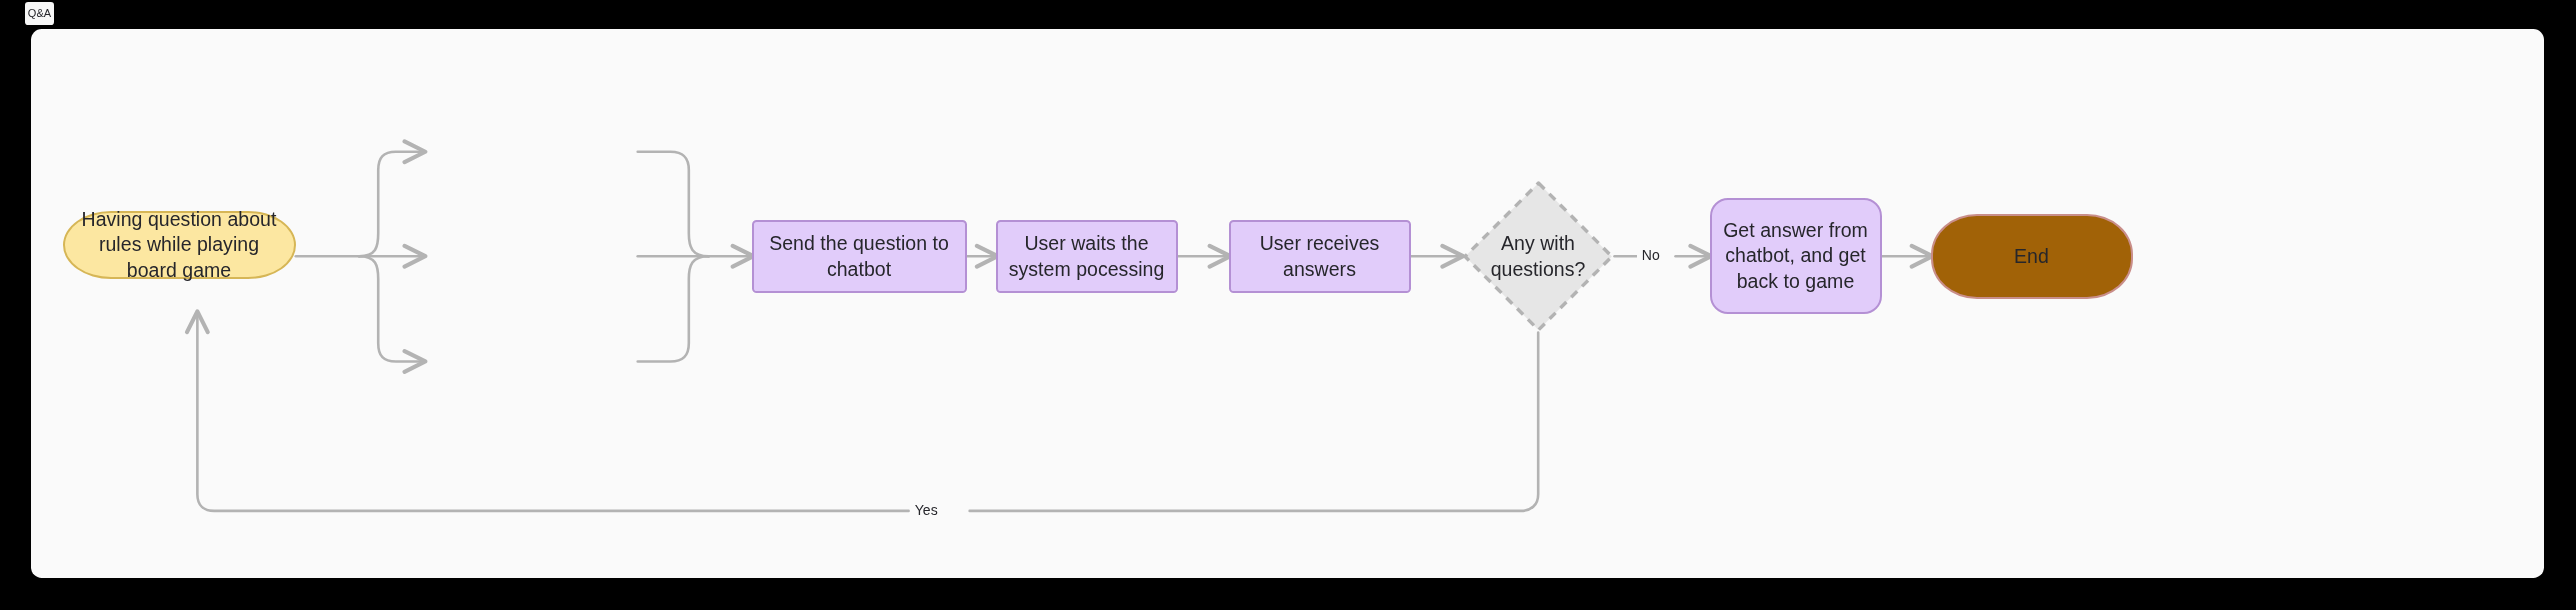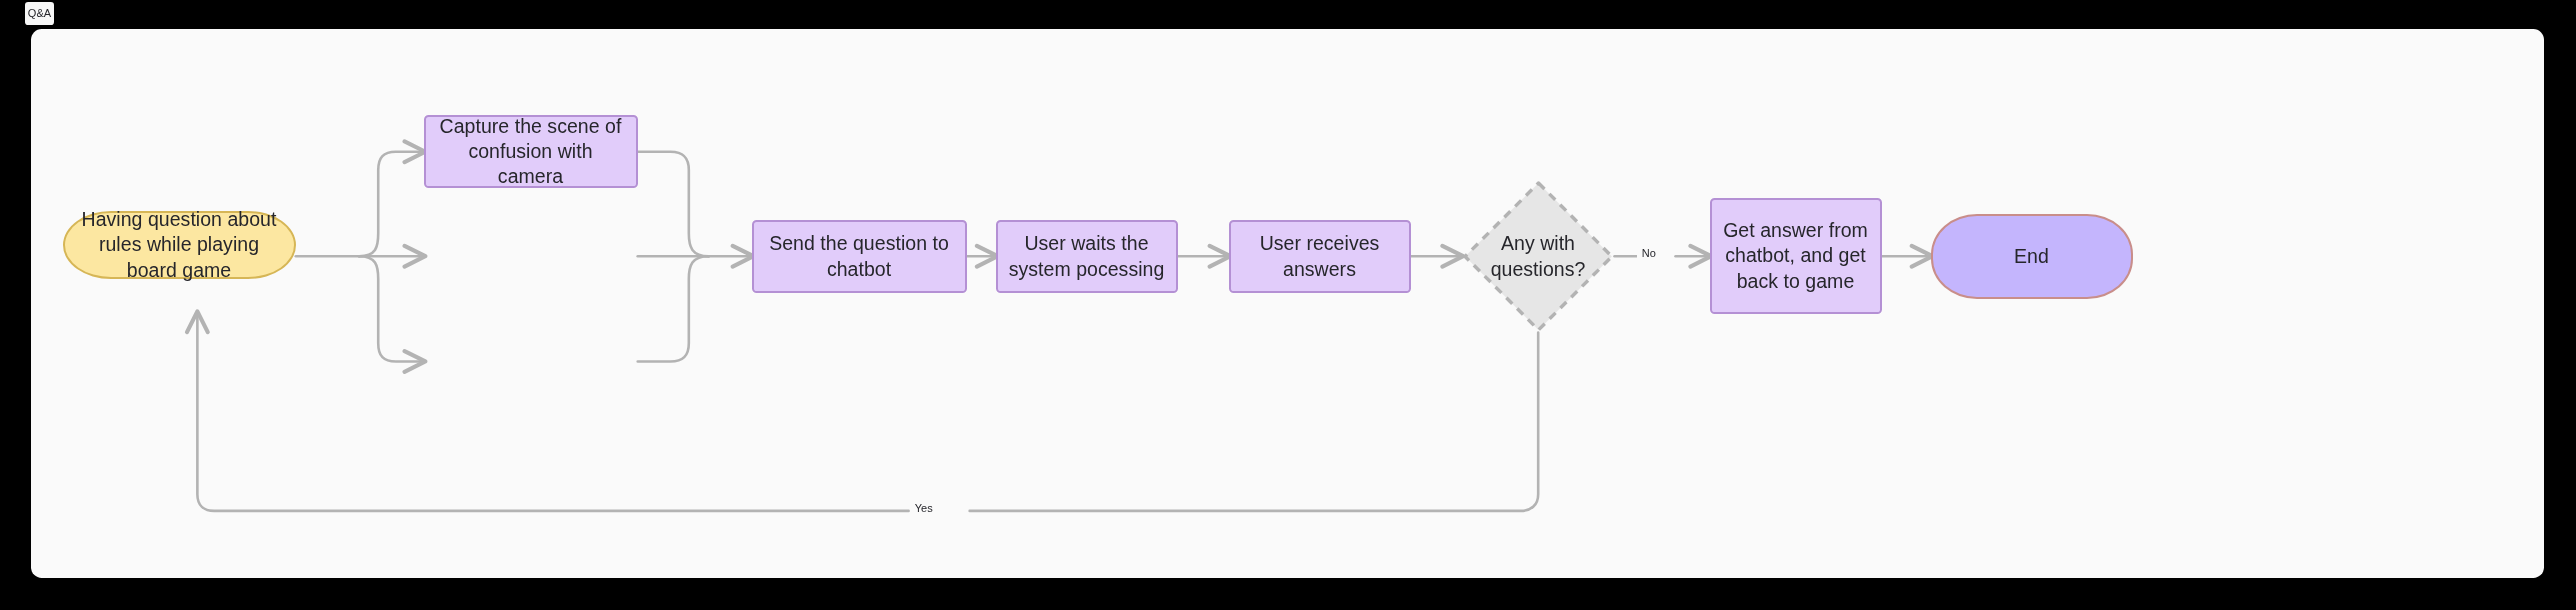--- a/index.html
+++ b/index.html
@@ -87,28 +87,28 @@
   .node-decision {
     background: transparent;
     border: none;
   }
   .node-decision .dec-label {
     position: relative;
     z-index: 2;
   }
 
   .node-end {
-    background: #c4b5fd;
+    background: #a16207;
     border: 2.3px solid #c98e8a;
     border-radius: 46px / 40px;
   }
 
   .edge-label {
     position: absolute;
-    font-size: 11px;
+    font-size: 14px;
     color: #26262b;
     background: #fafafa;
     padding: 0 5.3px;
     z-index: 6;
     white-space: nowrap;
   }
 </style>
 </head>
 <body>
 
@@ -156,23 +156,20 @@
 
         <path d="M 1975,398 L 1975,610 C 1975,624 1966,632 1952,632 L 1230,632"></path>
         <path d="M 1150,632 L 240,632 C 226,632 218,624 218,610 L 218,372" marker-end="url(#arw)"></path>
       </g>
     </svg>
 
     <div class="node node-start" style="left:32px; top:182px; width:233px; height:68px;">
       <span>Having question about rules while playing board game</span>
     </div>
 
-    <div class="node node-process" style="left:393px; top:86px; width:214px; height:73px;">
-      <span>Capture the scene of confusion with camera</span>
-    </div>
 
 
 
     <div class="node node-process" style="left:721px; top:191px; width:215px; height:73px;">
       <span>Send the question to chatbot</span>
     </div>
 
     <div class="node node-process" style="left:965px; top:191px; width:182px; height:73px;">
       <span>User waits the system pocessing</span>
     </div>
@@ -181,21 +178,21 @@
       <span>User receives answers</span>
     </div>
 
     <div class="node node-decision" style="left:1431px; top:151px; width:153px; height:153px;">
       <svg width="153" height="153" viewBox="0 0 200 200" style="position:absolute;left:0;top:0;">
         <polygon points="100,4 196,100 100,196 4,100" fill="#e6e6e6" stroke="#b3b3b3" stroke-width="4.5" stroke-dasharray="11 9" stroke-linejoin="round"></polygon>
       </svg>
       <span class="dec-label">Any with questions?</span>
     </div>
 
-    <div class="node node-process" style="left:1679px; top:169px; width:172px; height:116px;">
+    <div class="node node-process" style="left:1679px; top:169px; width:172px; height:116px;border-radius:18px;">
       <span>Get answer from chatbot, and get back to game</span>
     </div>
 
     <div class="node node-end" style="left:1900px; top:185px; width:202px; height:85px;">
       <span>End</span>
     </div>
 
     <div class="edge-label" style="left:1606px; top:218px;">No</div>
 
     <div class="edge-label" style="left:879px; top:473px;">Yes</div>

